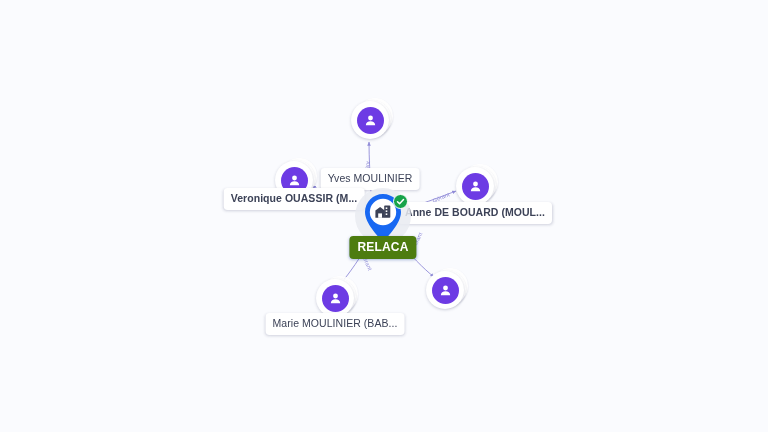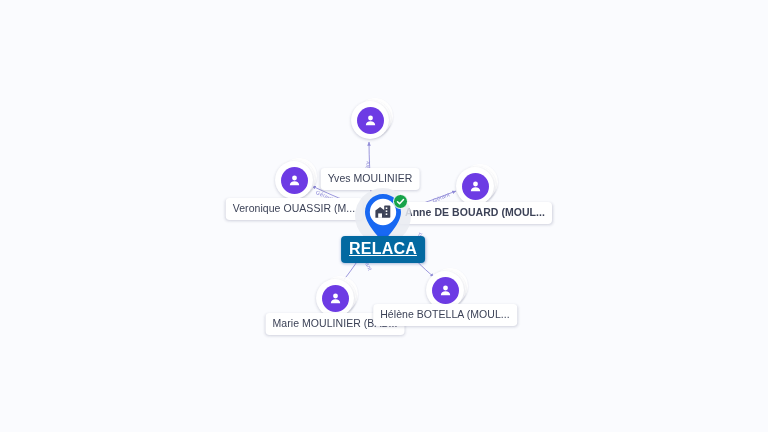--- a/index.html
+++ b/index.html
@@ -122,30 +122,29 @@
     box-sizing: border-box;
     display: flex;
     align-items: center;
     justify-content: center;
   }
   .company-badge svg { display: block; }
   .company-label {
     position: absolute;
     transform: translateX(-50%);
     white-space: nowrap;
-    background: #0369a1;
+    background: #4d7c0f;
     color: #ffffff;
-    font-size: 16px;
+    font-size: 12px;
     font-weight: bold;
     line-height: 1;
     padding: 5px 8px 6px 8px;
     border-radius: 4px;
     box-shadow: 0 1px 3px rgba(20,60,150,0.35);
     letter-spacing: 0.2px;
-    text-decoration: underline;
   }
 
   .edge-label {
     position: absolute;
     color: #8b86d6;
     font-size: 5.5px;
     line-height: 1;
     white-space: nowrap;
     letter-spacing: 0.2px;
     transform-origin: 0 0;
@@ -200,21 +199,21 @@
       <div class="avatar-ring">
         <div class="avatar-circle">
           <svg width="15" height="15" viewBox="0 0 24 24" fill="#ffffff">
             <circle cx="12" cy="8" r="3.9"></circle>
             <path d="M4.5 19.5c0-4.1 3.4-6.2 7.5-6.2s7.5 2.1 7.5 6.2z"></path>
           </svg>
         </div>
       </div>
     </div>
   </div>
-  <div class="person-label" style="left:294px; top:198px;">Veronique OUASSIR (M...</div>
+  <div class="person-label" style="left:294px; top:188px;font-weight:bold;">Veronique OUASSIR (M...</div>
 
   <div class="person-node" style="left:475px; top:186px;">
     <div class="avatar-stack">
       <div class="card-shadow s2"></div>
       <div class="card-shadow s1"></div>
       <div class="avatar-ring">
         <div class="avatar-circle">
           <svg width="15" height="15" viewBox="0 0 24 24" fill="#ffffff">
             <circle cx="12" cy="8" r="3.9"></circle>
             <path d="M4.5 19.5c0-4.1 3.4-6.2 7.5-6.2s7.5 2.1 7.5 6.2z"></path>
@@ -248,21 +247,20 @@
       <div class="avatar-ring">
         <div class="avatar-circle">
           <svg width="15" height="15" viewBox="0 0 24 24" fill="#ffffff">
             <circle cx="12" cy="8" r="3.9"></circle>
             <path d="M4.5 19.5c0-4.1 3.4-6.2 7.5-6.2s7.5 2.1 7.5 6.2z"></path>
           </svg>
         </div>
       </div>
     </div>
   </div>
-  <div class="person-label" style="left:445px; top:304px;">Hélène BOTELLA (MOUL...</div>
 
   <div class="company-node" style="left:383px; top:215px;">
     <div class="company-halo"></div>
     <div class="pin">
       <svg width="42" height="52" viewBox="0 0 42 52">
         <path d="M21 2 C11.1 2 3 10.1 3 20 C3 31.5 16 44 21 50 C26 44 39 31.5 39 20 C39 10.1 30.9 2 21 2 Z" fill="#1868f2"></path>
         <circle cx="21" cy="20" r="13.2" fill="#ffffff"></circle>
         <g fill="#3c4257">
           <rect x="22.2" y="13.6" width="6.1" height="12.2" rx="0.8"></rect>
           <path d="M13.4 18.6 L18.1 15.0 L22.8 18.6 L22.8 25.8 L13.4 25.8 Z"></path>

